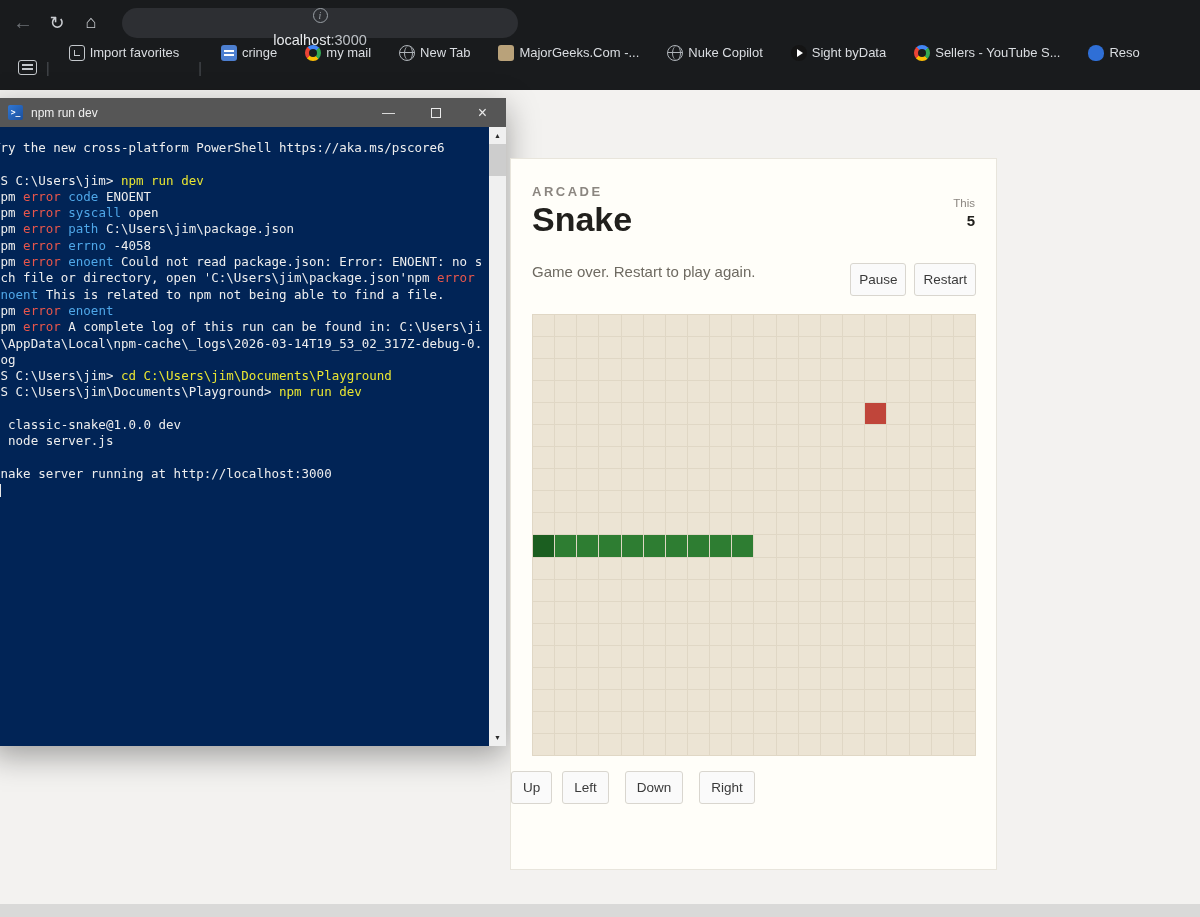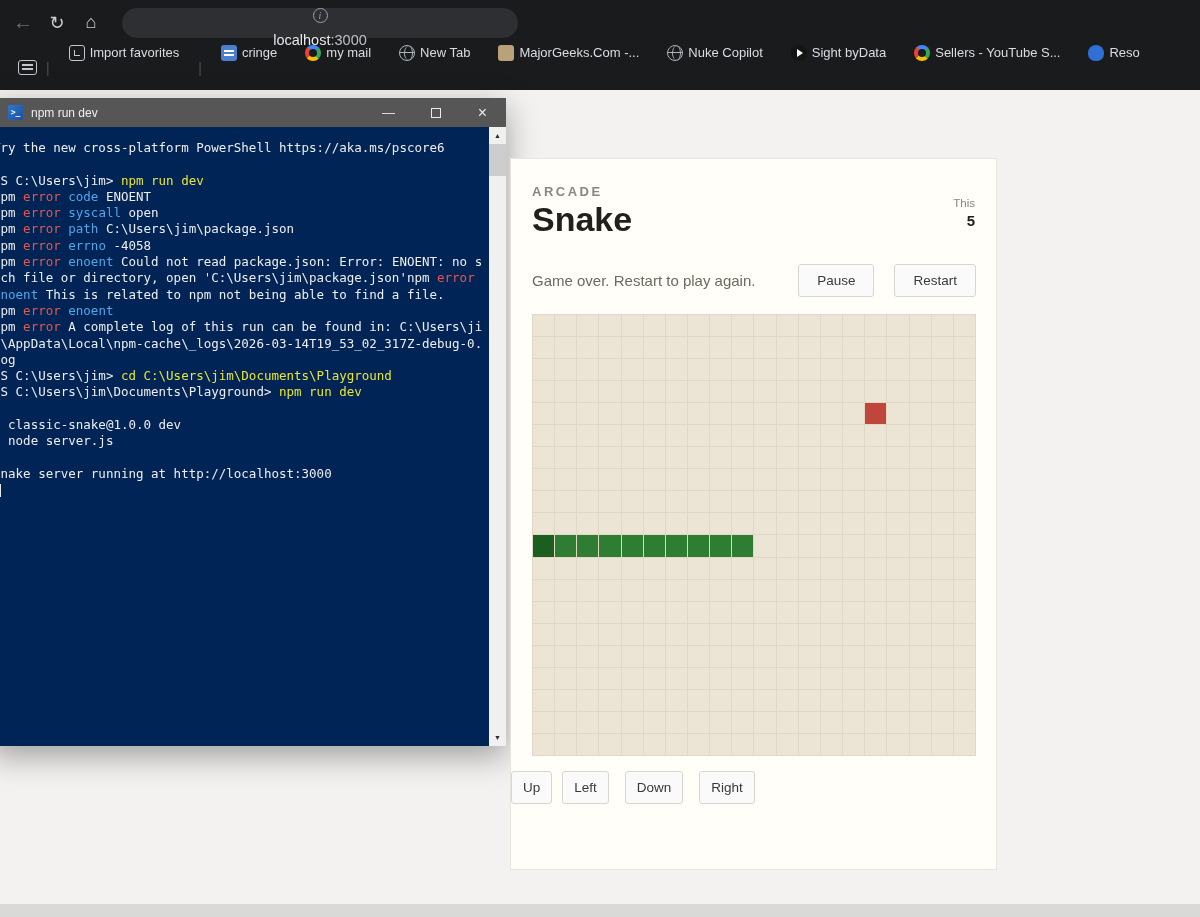--- a/index.html
+++ b/index.html
@@ -107,25 +107,25 @@
   }
   .kicker { position:absolute; left:21px; top:25px; font-size:13px; letter-spacing:2.5px;
     color:#8b8680; font-weight:700; }
   .game-title { position:absolute; left:21px; top:42px; font-size:34px; font-weight:800;
     color:#21201d; line-height:1.1; }
   .score-box { position:absolute; right:21px; top:38px; text-align:right; }
   .score-label { font-size:11.5px; color:#8b8680; }
   .score-value { font-size:15px; font-weight:bold; color:#21201d; margin-top:3px; }
 
   .status-row { position:absolute; left:21px; right:20px; top:104px; height:34px;
-    display:flex; align-items:center; }
+    display:flex; align-items:flex-start; }
   .status-text { flex:1; color:#6e6a61; font-size:15px; }
   .btn {
     background:#fafafa; border:1px solid #d9d6cf; border-radius:3px; font-size:13.5px;
-    color:#3a3a3a; padding:8px 18px; font-family:inherit; margin-left:20px; cursor:default;
+    color:#3a3a3a; padding:8px 8px; font-family:inherit; margin-left:8px; cursor:default;
   }
 
   .board {
     position:absolute; left:21px; top:155px; width:444px; height:442px;
     display:grid; grid-auto-rows:1fr; gap:1px;
     background:var(--board-line); border:1px solid var(--board-line);
   }
   .cell { background:var(--board-cell); }
   .cell.snake { background:var(--snake-body); }
   .cell.head { background:var(--snake-head); }

